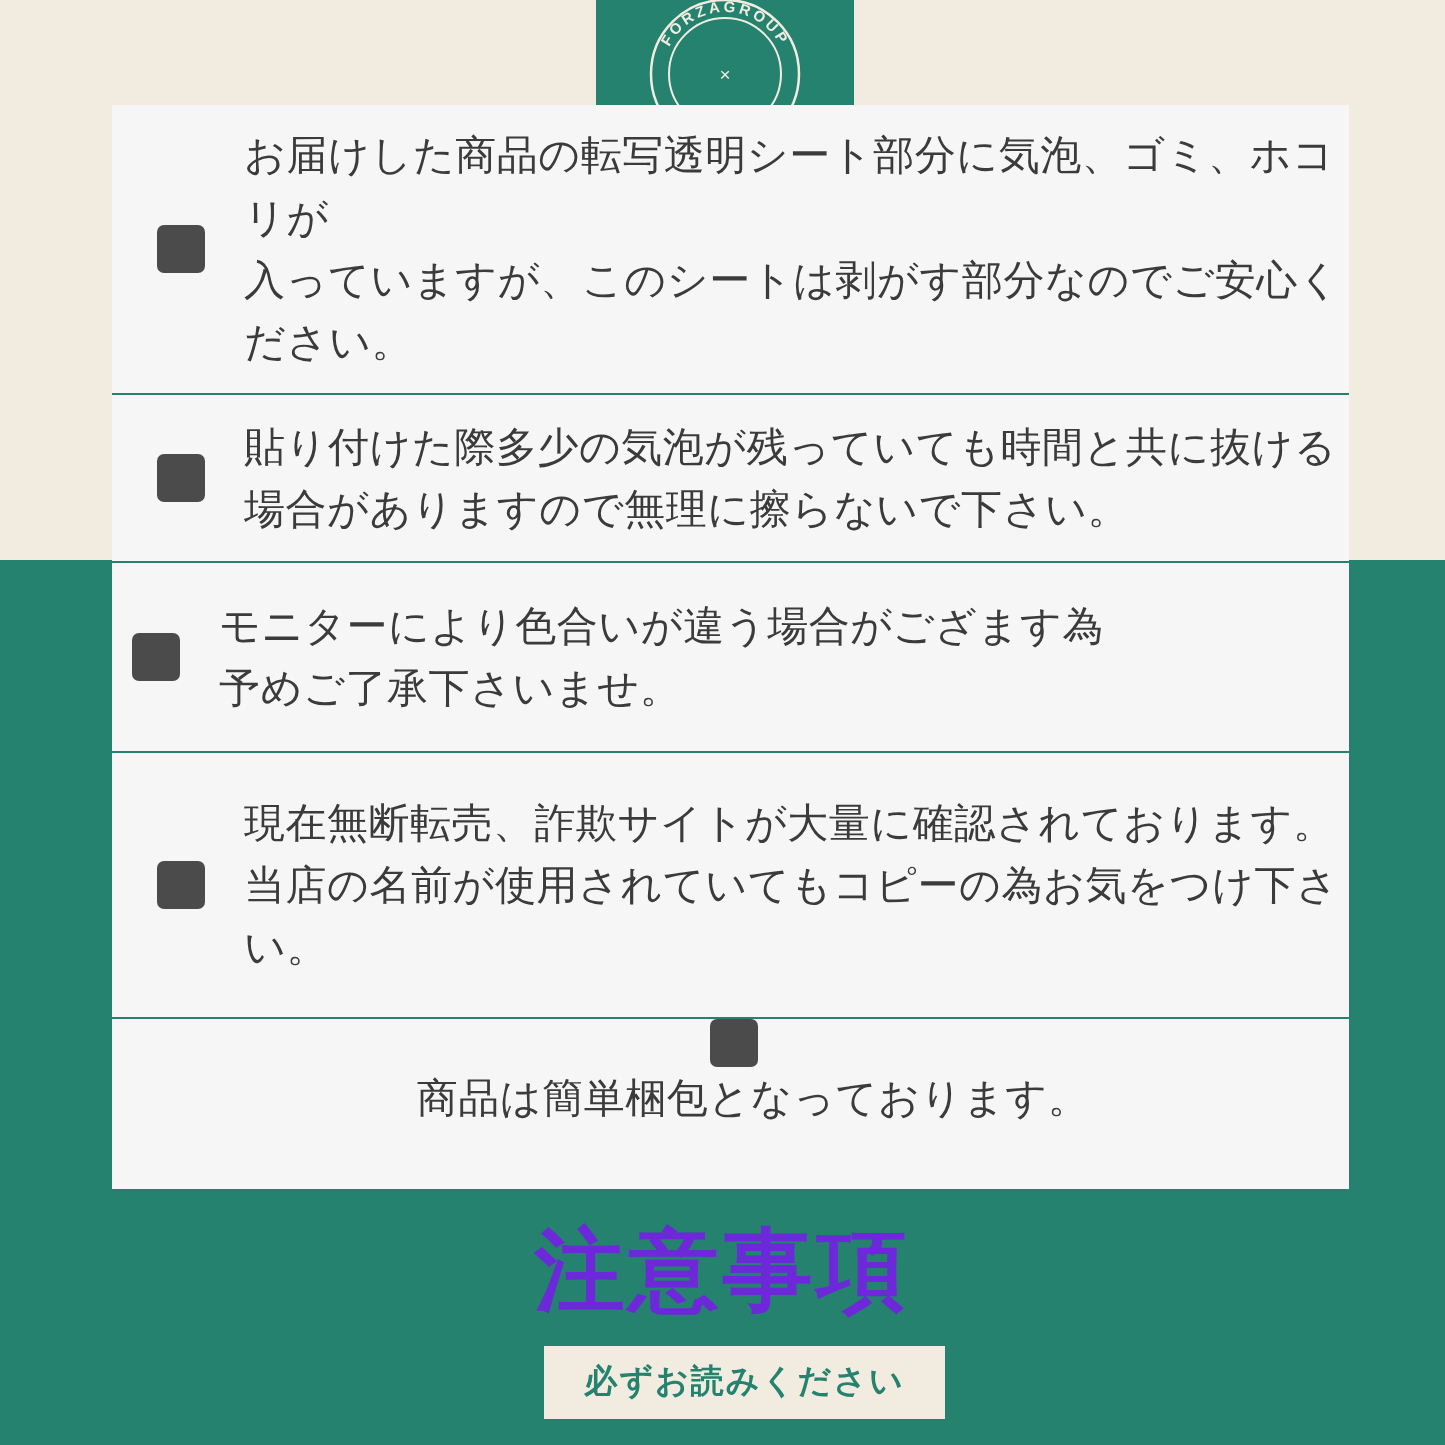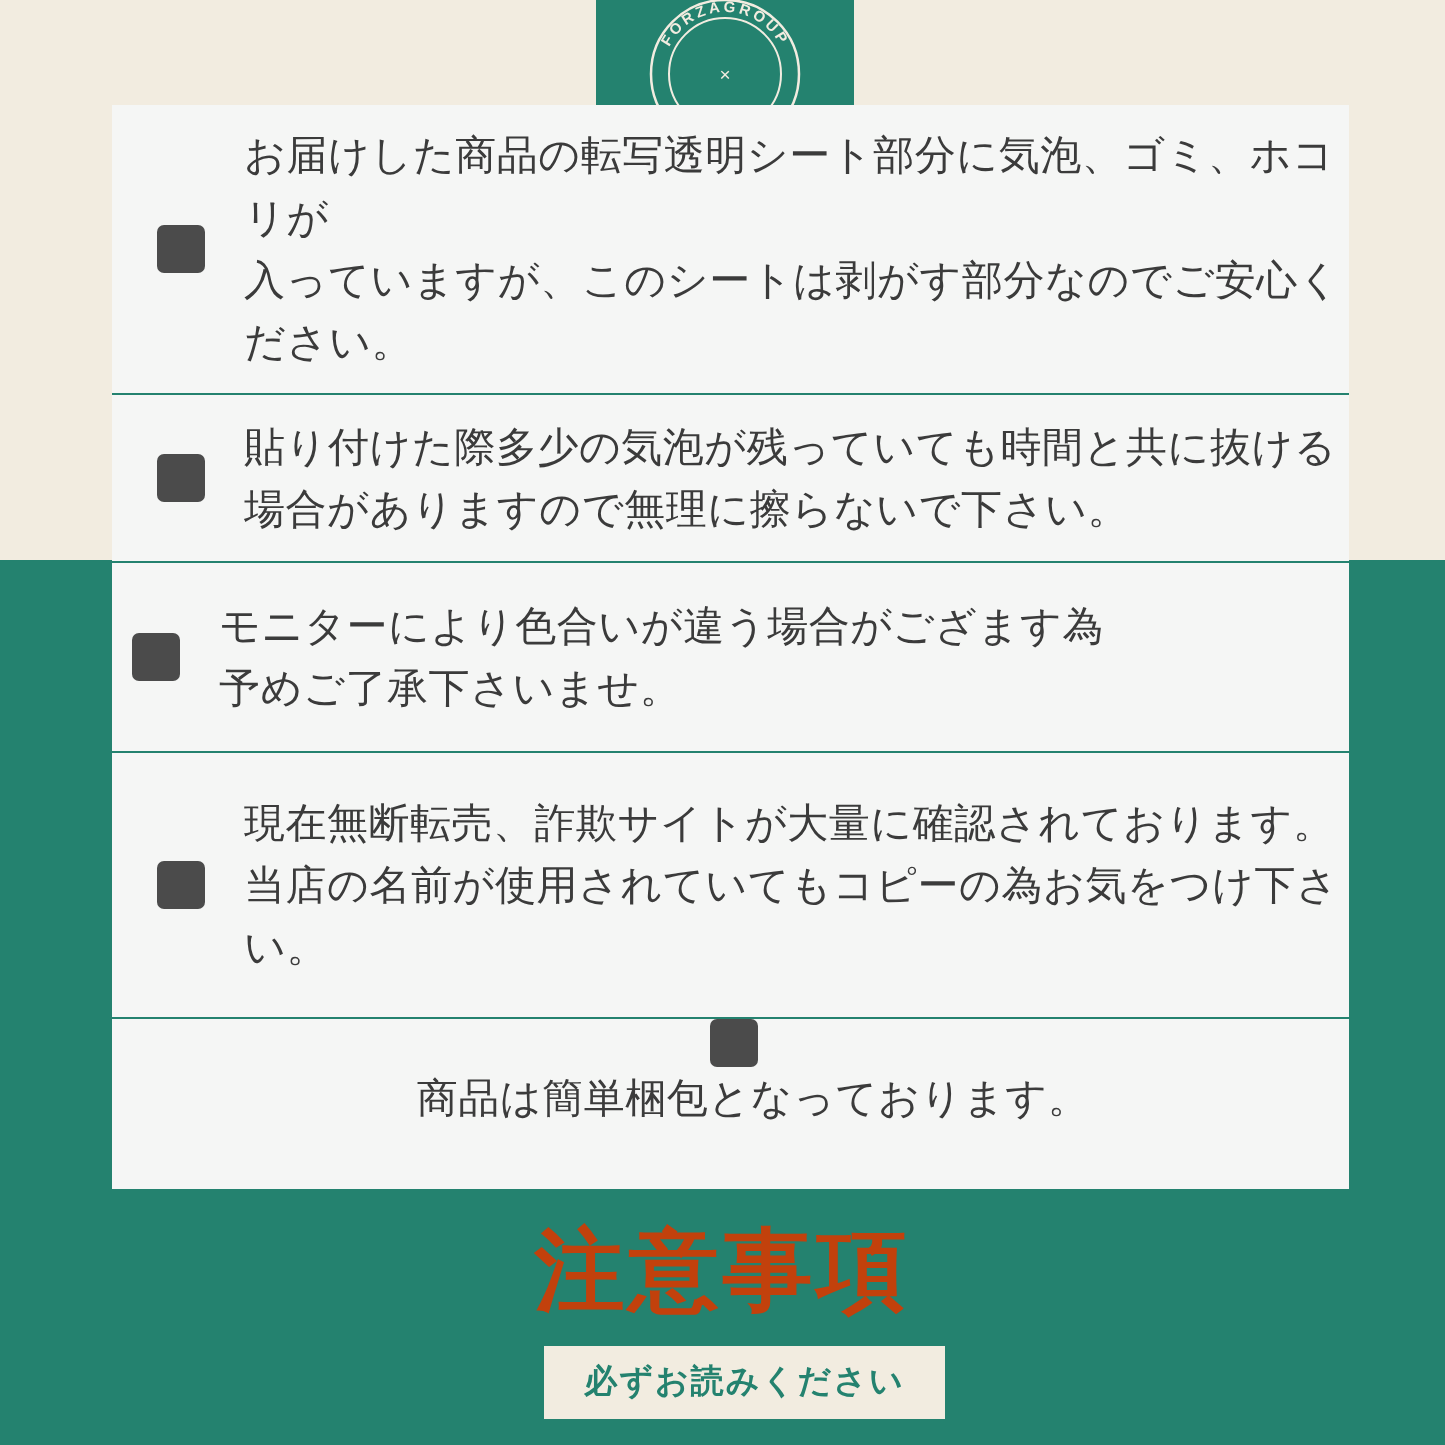--- a/index.html
+++ b/index.html
@@ -102,21 +102,21 @@
     position: absolute;
     left: 0;
     top: 1196px;
     width: 1445px;
     height: 249px;
     text-align: center;
   }
   #footer-title {
     margin: 0;
     padding-top: 25px;
-    color: #c2410c;
+    color: #6d28d9;
     font-size: 90px;
     font-weight: bold;
     letter-spacing: 4px;
     line-height: 1.1;
   }
   #footer-chip {
     display: inline-block;
     margin-top: 26px;
     padding: 13px 40px 15px;
     background: #f2ece0;

